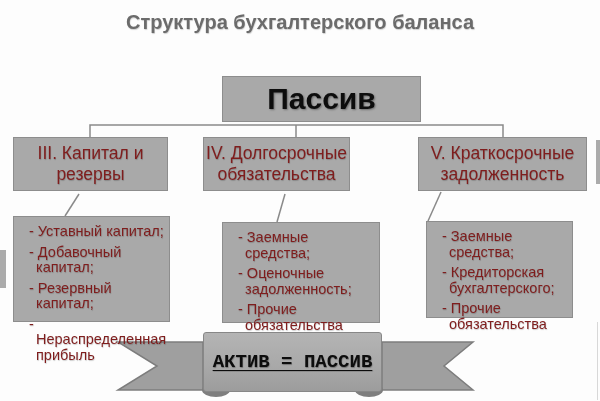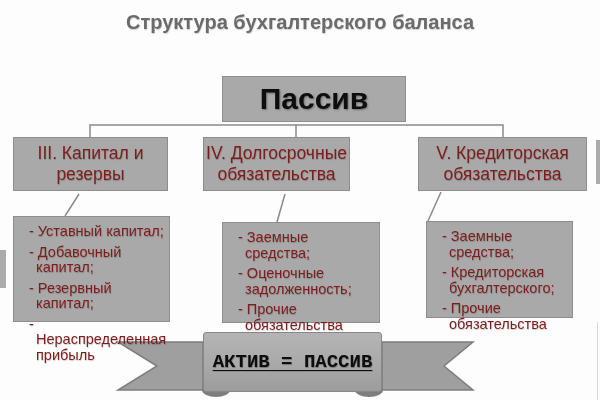--- a/index.html
+++ b/index.html
@@ -11,21 +11,21 @@
   #title{
     left:70px;top:6px;width:460px;text-align:center;
     font-size:20px;line-height:32px;font-weight:bold;color:#6b6b6b;
     text-shadow:0.5px 0.5px 1px rgba(0,0,0,.18);
   }
   .graybox{
     background:#a9a9a9;border:1px solid #8d8d8d;box-sizing:border-box;
     color:#7f1d1d;
   }
   #root-box{
-    left:222px;top:76px;width:184px;height:46px;
+    left:222px;top:76px;width:199px;height:46px;
     display:flex;align-items:center;justify-content:center;
     font-size:30px;font-weight:bold;color:#0d0d0d;
     text-shadow:1px 1px 2px rgba(0,0,0,.35);
   }
   .section-box{
     top:137px;height:54px;display:flex;align-items:center;justify-content:center;
     text-align:center;font-size:17.5px;line-height:21px;
     text-shadow:.5px .5px 1px rgba(0,0,0,.2);
   }
   #section-box-0{left:13px;width:155px;}
@@ -89,21 +89,21 @@
     <span>Пассив</span>
   </div>
 
   <div id="section-box-0" class="abs graybox section-box">
     <span>III. Капитал и резервы</span>
   </div>
   <div id="section-box-1" class="abs graybox section-box">
     <span>IV. Долгосрочные обязательства</span>
   </div>
   <div id="section-box-2" class="abs graybox section-box">
-    <span>V. Кредиторская обязательства</span>
+    <span>V. Краткосрочные задолженность</span>
   </div>
 
   <div id="detail-box-0" class="abs graybox detail-box">
     <ul>
         <li>- Уставный капитал;</li>
         <li>- Добавочный капитал;</li>
         <li>- Резервный капитал;</li>
         <li>- Нераспределенная прибыль</li>
       </ul>
   </div>

